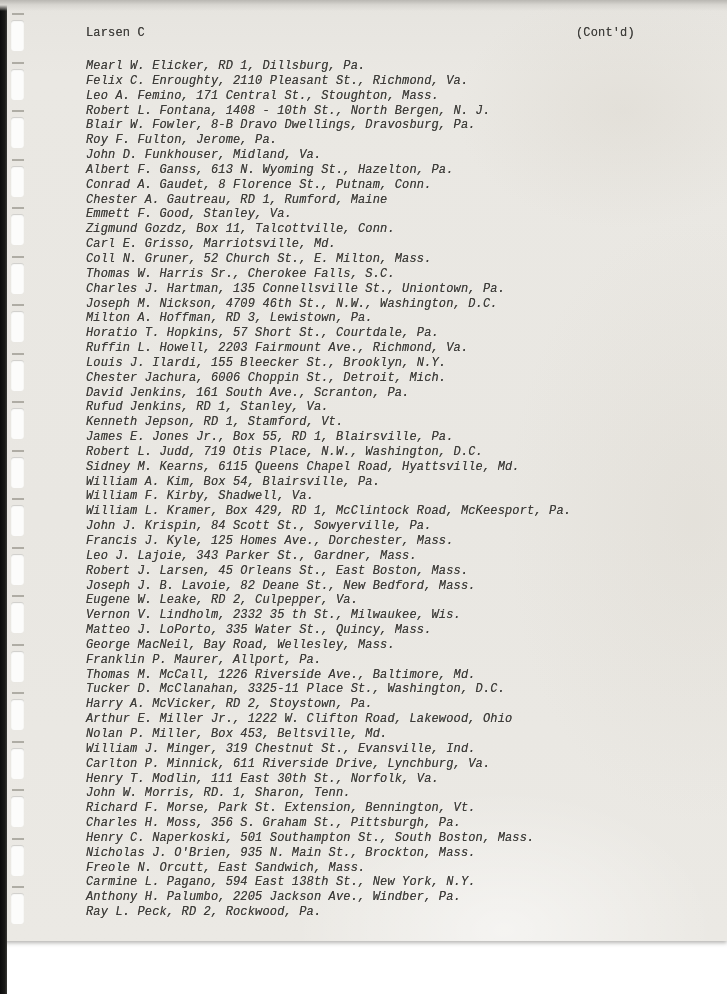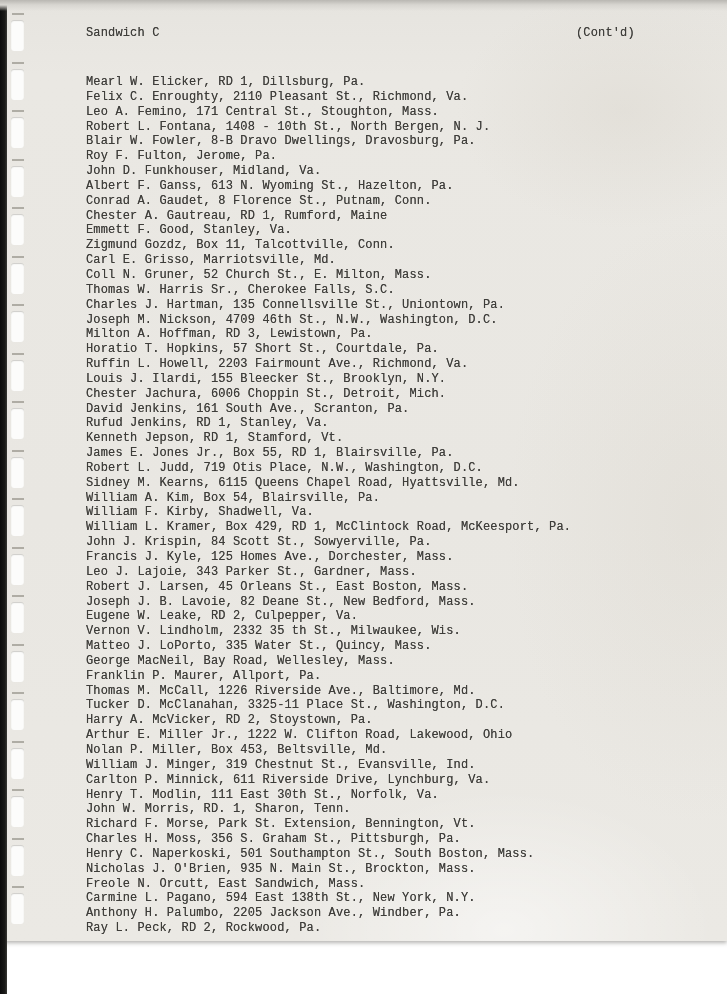--- a/index.html
+++ b/index.html
@@ -93,22 +93,23 @@
     top: 26px;
   }
   .header-contd {
     position: absolute;
     left: 576px;
     top: 26px;
   }
   .address-list {
     position: absolute;
     left: 86px;
-    top: 75px;
+    top: 59px;
     width: 560px;
+    font-style: italic;
   }
   .address-list .line {
     height: 14.85px;
     line-height: 14.85px;
   }
 </style>
 </head>
 <body>
 
 <div class="stage">
@@ -130,18 +131,18 @@
       <div class="hole" style="top: 553.5px;"></div>
       <div class="hole" style="top: 602px;"></div>
       <div class="hole" style="top: 650.5px;"></div>
       <div class="hole" style="top: 699px;"></div>
       <div class="hole" style="top: 747.5px;"></div>
       <div class="hole" style="top: 796px;"></div>
       <div class="hole" style="top: 844.5px;"></div>
       <div class="hole" style="top: 893px;"></div>
     </div>
 
-  <div class="typewritten header-title">Sandwich C</div>
+  <div class="typewritten header-title">Larsen C</div>
 
   <div class="typewritten header-contd">(Cont'd)</div>
 
   <div class="typewritten address-list" id="address-list"><div class="line">Mearl W. Elicker, RD 1, Dillsburg, Pa.</div><div class="line">Felix C. Enroughty, 2110 Pleasant St., Richmond, Va.</div><div class="line">Leo A. Femino, 171 Central St., Stoughton, Mass.</div><div class="line">Robert L. Fontana, 1408 - 10th St., North Bergen, N. J.</div><div class="line">Blair W. Fowler, 8-B Dravo Dwellings, Dravosburg, Pa.</div><div class="line">Roy F. Fulton, Jerome, Pa.</div><div class="line">John D. Funkhouser, Midland, Va.</div><div class="line">Albert F. Ganss, 613 N. Wyoming St., Hazelton, Pa.</div><div class="line">Conrad A. Gaudet, 8 Florence St., Putnam, Conn.</div><div class="line">Chester A. Gautreau, RD 1, Rumford, Maine</div><div class="line">Emmett F. Good, Stanley, Va.</div><div class="line">Zigmund Gozdz, Box 11, Talcottville, Conn.</div><div class="line">Carl E. Grisso, Marriotsville, Md.</div><div class="line">Coll N. Gruner, 52 Church St., E. Milton, Mass.</div><div class="line">Thomas W. Harris Sr., Cherokee Falls, S.C.</div><div class="line">Charles J. Hartman, 135 Connellsville St., Uniontown, Pa.</div><div class="line">Joseph M. Nickson, 4709 46th St., N.W., Washington, D.C.</div><div class="line">Milton A. Hoffman, RD 3, Lewistown, Pa.</div><div class="line">Horatio T. Hopkins, 57 Short St., Courtdale, Pa.</div><div class="line">Ruffin L. Howell, 2203 Fairmount Ave., Richmond, Va.</div><div class="line">Louis J. Ilardi, 155 Bleecker St., Brooklyn, N.Y.</div><div class="line">Chester Jachura, 6006 Choppin St., Detroit, Mich.</div><div class="line">David Jenkins, 161 South Ave., Scranton, Pa.</div><div class="line">Rufud Jenkins, RD 1, Stanley, Va.</div><div class="line">Kenneth Jepson, RD 1, Stamford, Vt.</div><div class="line">James E. Jones Jr., Box 55, RD 1, Blairsville, Pa.</div><div class="line">Robert L. Judd, 719 Otis Place, N.W., Washington, D.C.</div><div class="line">Sidney M. Kearns, 6115 Queens Chapel Road, Hyattsville, Md.</div><div class="line">William A. Kim, Box 54, Blairsville, Pa.</div><div class="line">William F. Kirby, Shadwell, Va.</div><div class="line">William L. Kramer, Box 429, RD 1, McClintock Road, McKeesport, Pa.</div><div class="line">John J. Krispin, 84 Scott St., Sowyerville, Pa.</div><div class="line">Francis J. Kyle, 125 Homes Ave., Dorchester, Mass.</div><div class="line">Leo J. Lajoie, 343 Parker St., Gardner, Mass.</div><div class="line">Robert J. Larsen, 45 Orleans St., East Boston, Mass.</div><div class="line">Joseph J. B. Lavoie, 82 Deane St., New Bedford, Mass.</div><div class="line">Eugene W. Leake, RD 2, Culpepper, Va.</div><div class="line">Vernon V. Lindholm, 2332 35 th St., Milwaukee, Wis.</div><div class="line">Matteo J. LoPorto, 335 Water St., Quincy, Mass.</div><div class="line">George MacNeil, Bay Road, Wellesley, Mass.</div><div class="line">Franklin P. Maurer, Allport, Pa.</div><div class="line">Thomas M. McCall, 1226 Riverside Ave., Baltimore, Md.</div><div class="line">Tucker D. McClanahan, 3325-11 Place St., Washington, D.C.</div><div class="line">Harry A. McVicker, RD 2, Stoystown, Pa.</div><div class="line">Arthur E. Miller Jr., 1222 W. Clifton Road, Lakewood, Ohio</div><div class="line">Nolan P. Miller, Box 453, Beltsville, Md.</div><div class="line">William J. Minger, 319 Chestnut St., Evansville, Ind.</div><div class="line">Carlton P. Minnick, 611 Riverside Drive, Lynchburg, Va.</div><div class="line">Henry T. Modlin, 111 East 30th St., Norfolk, Va.</div><div class="line">John W. Morris, RD. 1, Sharon, Tenn.</div><div class="line">Richard F. Morse, Park St. Extension, Bennington, Vt.</div><div class="line">Charles H. Moss, 356 S. Graham St., Pittsburgh, Pa.</div><div class="line">Henry C. Naperkoski, 501 Southampton St., South Boston, Mass.</div><div class="line">Nicholas J. O'Brien, 935 N. Main St., Brockton, Mass.</div><div class="line">Freole N. Orcutt, East Sandwich, Mass.</div><div class="line">Carmine L. Pagano, 594 East 138th St., New York, N.Y.</div><div class="line">Anthony H. Palumbo, 2205 Jackson Ave., Windber, Pa.</div><div class="line">Ray L. Peck, RD 2, Rockwood, Pa.</div></div>
 </div>
 
 </body></html>

